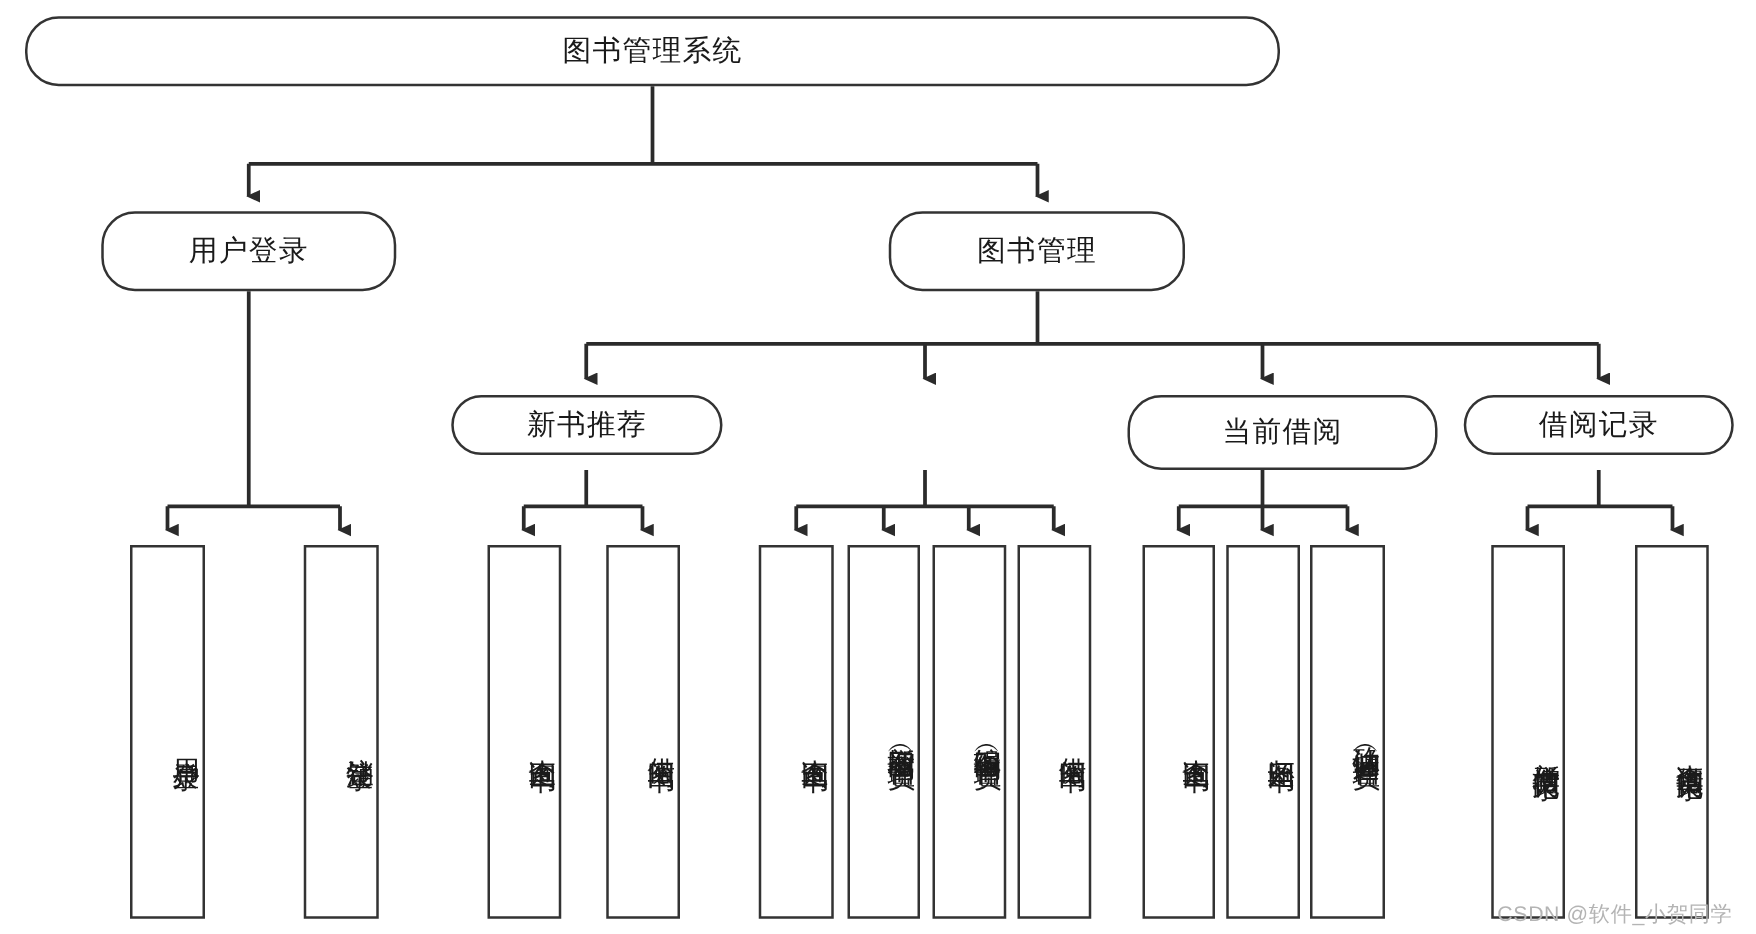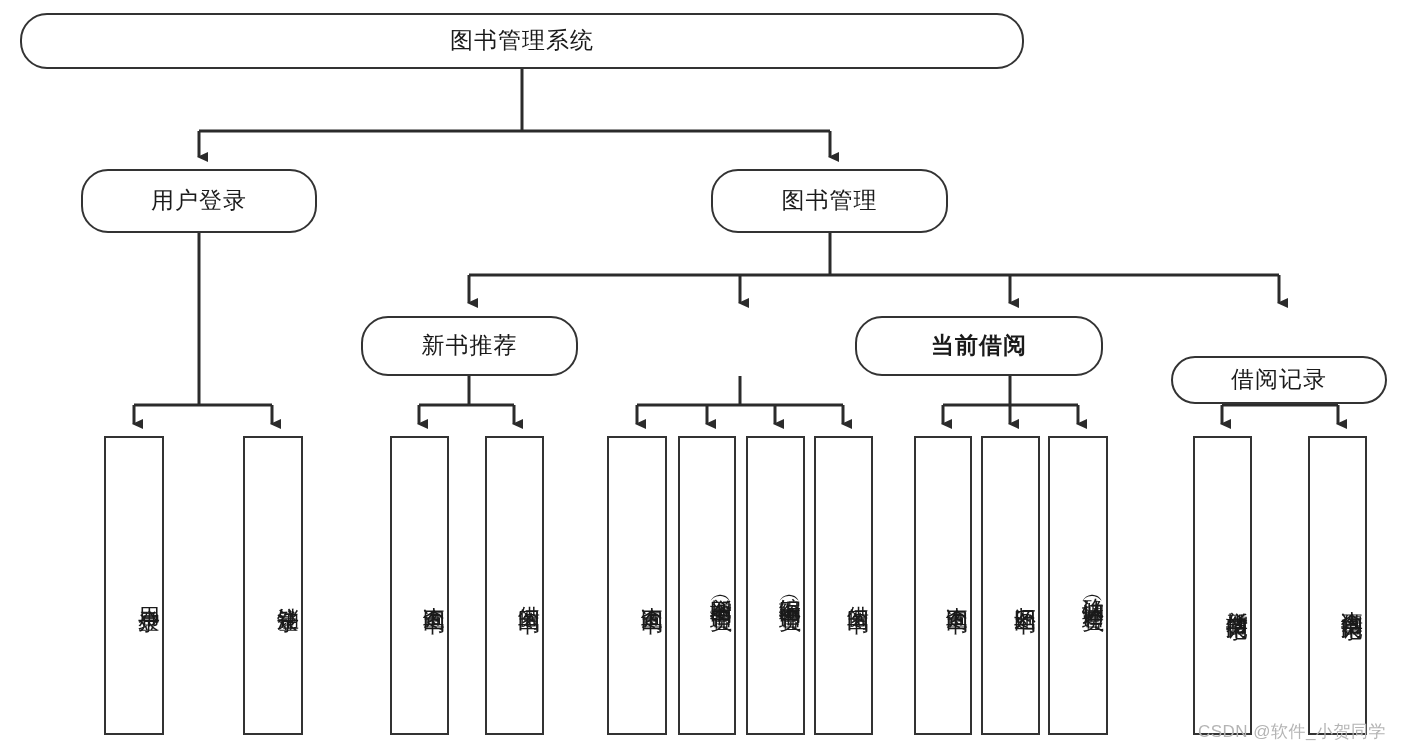--- a/index.html
+++ b/index.html
@@ -122,23 +122,23 @@
       <path d="M1222,405 L1222,424" marker-end="url(#arrow)"></path>
       <path d="M1338,405 L1338,424" marker-end="url(#arrow)"></path>
     </g>
   </svg>
 
   <div class="node horiz" style="left:20px; top:13px; width:1004px; height:56px;">图书管理系统</div>
 
   <div class="node horiz" style="left:81px; top:169px; width:236px; height:64px;">用户登录</div>
   <div class="node horiz" style="left:711px; top:169px; width:237px; height:64px;">图书管理</div>
 
-  <div class="node horiz" style="left:361px; top:316px; width:217px; height:60px;">新书推荐</div>
-  <div class="node horiz" style="left:855px; top:316px; width:248px; height:60px;font-weight:bold;">当前借阅</div>
-  <div class="node horiz" style="left:1171px; top:316px; width:216px; height:48px;margin-top:40px;">借阅记录</div>
+  <div class="node horiz" style="left:361px; top:316px; width:217px; height:48px;">新书推荐</div>
+  <div class="node horiz" style="left:902px; top:316px; width:248px; height:60px;">当前借阅</div>
+  <div class="node horiz" style="left:1171px; top:316px; width:216px; height:48px;">借阅记录</div>
 
   <div class="node vert" style="left:104px; top:436px; width:60px; height:299px;">
     <span class="vtxt">用户登录</span>
   </div>
   <div class="node vert" style="left:243px; top:436px; width:60px; height:299px;">
     <span class="vtxt">注销登录</span>
   </div>
 
   <div class="node vert" style="left:390px; top:436px; width:59px; height:299px;">
     <span class="vtxt">查询图书</span>

